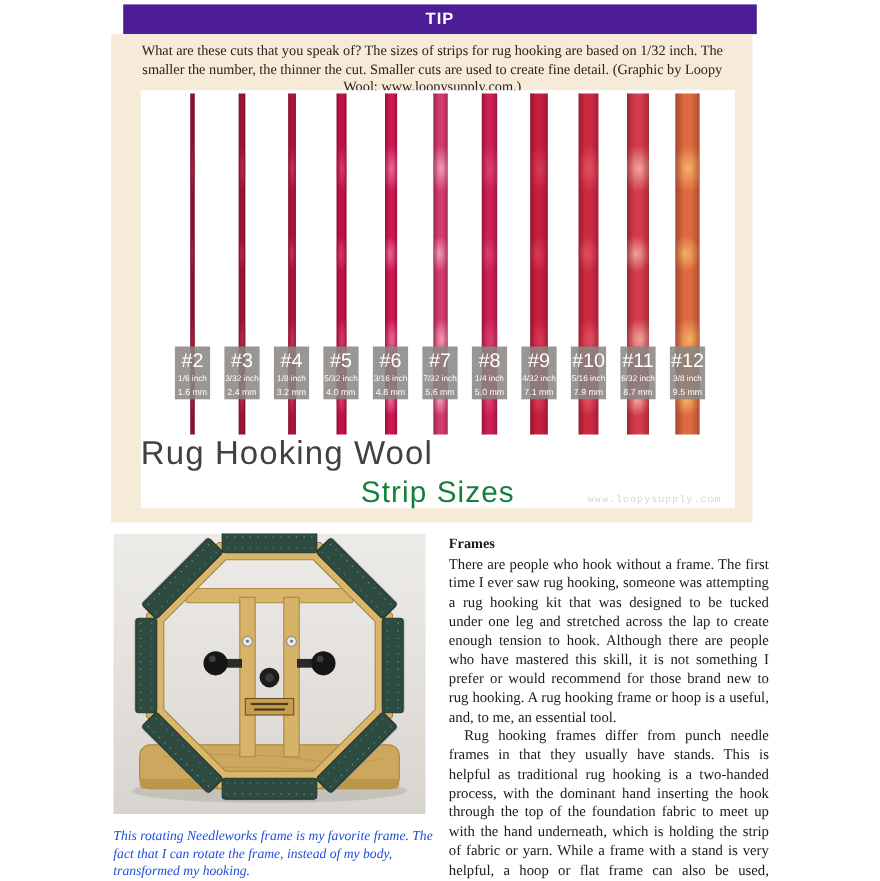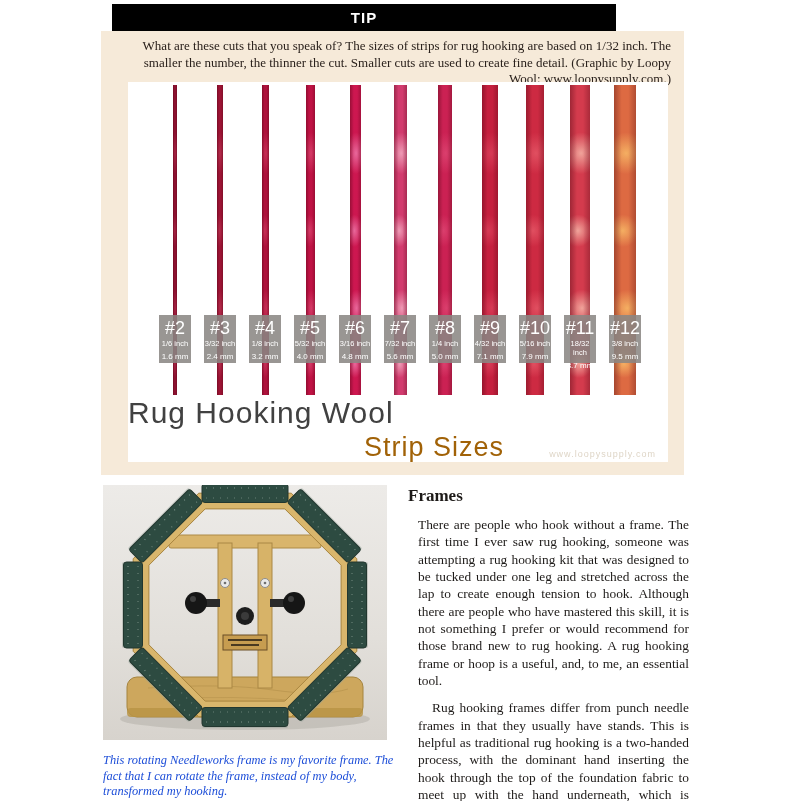--- a/index.html
+++ b/index.html
@@ -1,59 +1,59 @@
 <!DOCTYPE html>
 <html><head>
 <meta charset="utf-8">
 <style>
   html,body{margin:0;padding:0;}
   body{width:800px;height:801px;background:#ffffff;overflow:hidden;
        font-family:"Liberation Serif", serif;}
   .page{position:relative;width:800px;height:801px;background:#ffffff;}
 
   
-  .tip-bar{position:absolute;left:112px;top:4px;width:504px;height:27px;
-           background:#000000;display:flex;align-items:center;justify-content:center;}
+  .tip-bar{position:absolute;left:112px;top:4px;width:576px;height:27px;
+           background:#4c1d95;display:flex;align-items:center;justify-content:center;}
   .tip-bar span{color:#ffffff;font-family:"Liberation Sans",sans-serif;
            font-weight:bold;font-size:15px;letter-spacing:1px;}
   .tip-box{position:absolute;left:101px;top:31px;width:583px;height:444px;
            background:#f6ead9;}
-  .tip-text{position:absolute;left:14px;top:7px;width:556px;text-align:right;
+  .tip-text{position:absolute;left:14px;top:7px;width:556px;text-align:center;
            font-size:13px;line-height:16.5px;color:#2a211c;}
 
   
   .graphic-panel{position:absolute;left:128px;top:82px;width:540px;height:380px;
            background:#ffffff;}
   .strip-col{position:absolute;top:0;height:100%;}
   .strip-bar{position:absolute;top:3px;height:310px;}
   .strip-label{position:absolute;top:233px;left:-16px;width:32px;height:48px;
            background:rgba(138,134,131,0.87);color:#ffffff;text-align:center;
            font-family:"Liberation Sans",sans-serif;}
   .strip-label .size{font-size:18px;line-height:20px;margin-top:3px;}
   .strip-label .inch{font-size:7.5px;line-height:9px;margin-top:1px;}
   .strip-label .mm{font-size:8px;line-height:9px;margin-top:4px;}
   .graphic-title1{position:absolute;top:314px;left:0;width:100%;
            font-family:"Liberation Sans",sans-serif;font-weight:300;
            font-size:30px;color:#414141;letter-spacing:1px;}
   .graphic-title2{position:absolute;top:350px;left:0;width:100%;text-align:center;
            font-family:"Liberation Sans",sans-serif;font-weight:300;
-           font-size:27px;color:#a16207;letter-spacing:1px;padding-left:36px;}
-  .watermark{position:absolute;right:12px;bottom:3px;font-family:Liberation Sans, sans-serif;
+           font-size:27px;color:#15803d;letter-spacing:1px;}
+  .watermark{position:absolute;right:12px;bottom:3px;font-family:Liberation Mono, monospace;
            font-size:9px;letter-spacing:1px;color:#ded5c6;}
 
   
   .photo{position:absolute;left:103px;top:485px;width:284px;height:255px;}
   .photo svg{display:block;}
   .photo-caption{position:absolute;left:103px;top:753px;width:302px;
            font-style:italic;font-size:12.4px;line-height:15.6px;color:#1d4ed8;}
 
   
   .article{position:absolute;left:408px;top:486px;width:291px;color:#1d1a18;}
-  .article h3{margin:0 0 2px 0;font-size:17px;font-weight:bold;}
-  .article p{margin:10px;font-size:13.4px;line-height:17.35px;text-align:justify;}
+  .article h3{margin:0 0 2px 0;font-size:13px;font-weight:bold;}
+  .article p{margin:0;font-size:13.4px;line-height:17.35px;text-align:justify;}
   .article p.indent{text-indent:14px;}
 </style>
 </head>
 <body>
 
 <div class="page">
 
   <div class="tip-bar">
     <span>TIP</span>
   </div>
@@ -133,21 +133,21 @@
           <div class="strip-label">
             <div class="size">#10</div>
             <div class="inch">5/16 inch</div>
             <div class="mm">7.9 mm</div>
           </div>
         </div>
         <div class="strip-col" style="left: 452px;">
           <div class="strip-bar" style="width: 20px; left: -10px; background-color: rgb(212, 59, 77); background-image: linear-gradient(90deg, rgba(60, 0, 10, 0.35), rgba(255, 255, 255, 0) 35%, rgba(255, 255, 255, 0) 65%, rgba(60, 0, 10, 0.28)), radial-gradient(120% 9% at 55% 22%, rgb(240, 163, 154) 0%, rgba(255, 255, 255, 0) 75%), radial-gradient(100% 7% at 40% 47%, rgb(240, 163, 154) 0%, rgba(255, 255, 255, 0) 75%), radial-gradient(110% 8% at 60% 72%, rgb(240, 163, 154) 0%, rgba(255, 255, 255, 0) 75%), radial-gradient(90% 6% at 45% 90%, rgb(240, 163, 154) 0%, rgba(255, 255, 255, 0) 75%);"></div>
           <div class="strip-label">
             <div class="size">#11</div>
-            <div class="inch">18/32 inch</div>
+            <div class="inch">6/32 inch</div>
             <div class="mm">8.7 mm</div>
           </div>
         </div>
         <div class="strip-col" style="left: 497px;">
           <div class="strip-bar" style="width: 22px; left: -11px; background-color: rgb(221, 106, 66); background-image: linear-gradient(90deg, rgba(60, 0, 10, 0.35), rgba(255, 255, 255, 0) 35%, rgba(255, 255, 255, 0) 65%, rgba(60, 0, 10, 0.28)), radial-gradient(120% 9% at 55% 22%, rgb(244, 174, 98) 0%, rgba(255, 255, 255, 0) 75%), radial-gradient(100% 7% at 40% 47%, rgb(244, 174, 98) 0%, rgba(255, 255, 255, 0) 75%), radial-gradient(110% 8% at 60% 72%, rgb(244, 174, 98) 0%, rgba(255, 255, 255, 0) 75%), radial-gradient(90% 6% at 45% 90%, rgb(244, 174, 98) 0%, rgba(255, 255, 255, 0) 75%);"></div>
           <div class="strip-label">
             <div class="size">#12</div>
             <div class="inch">3/8 inch</div>
             <div class="mm">9.5 mm</div>
           </div>

